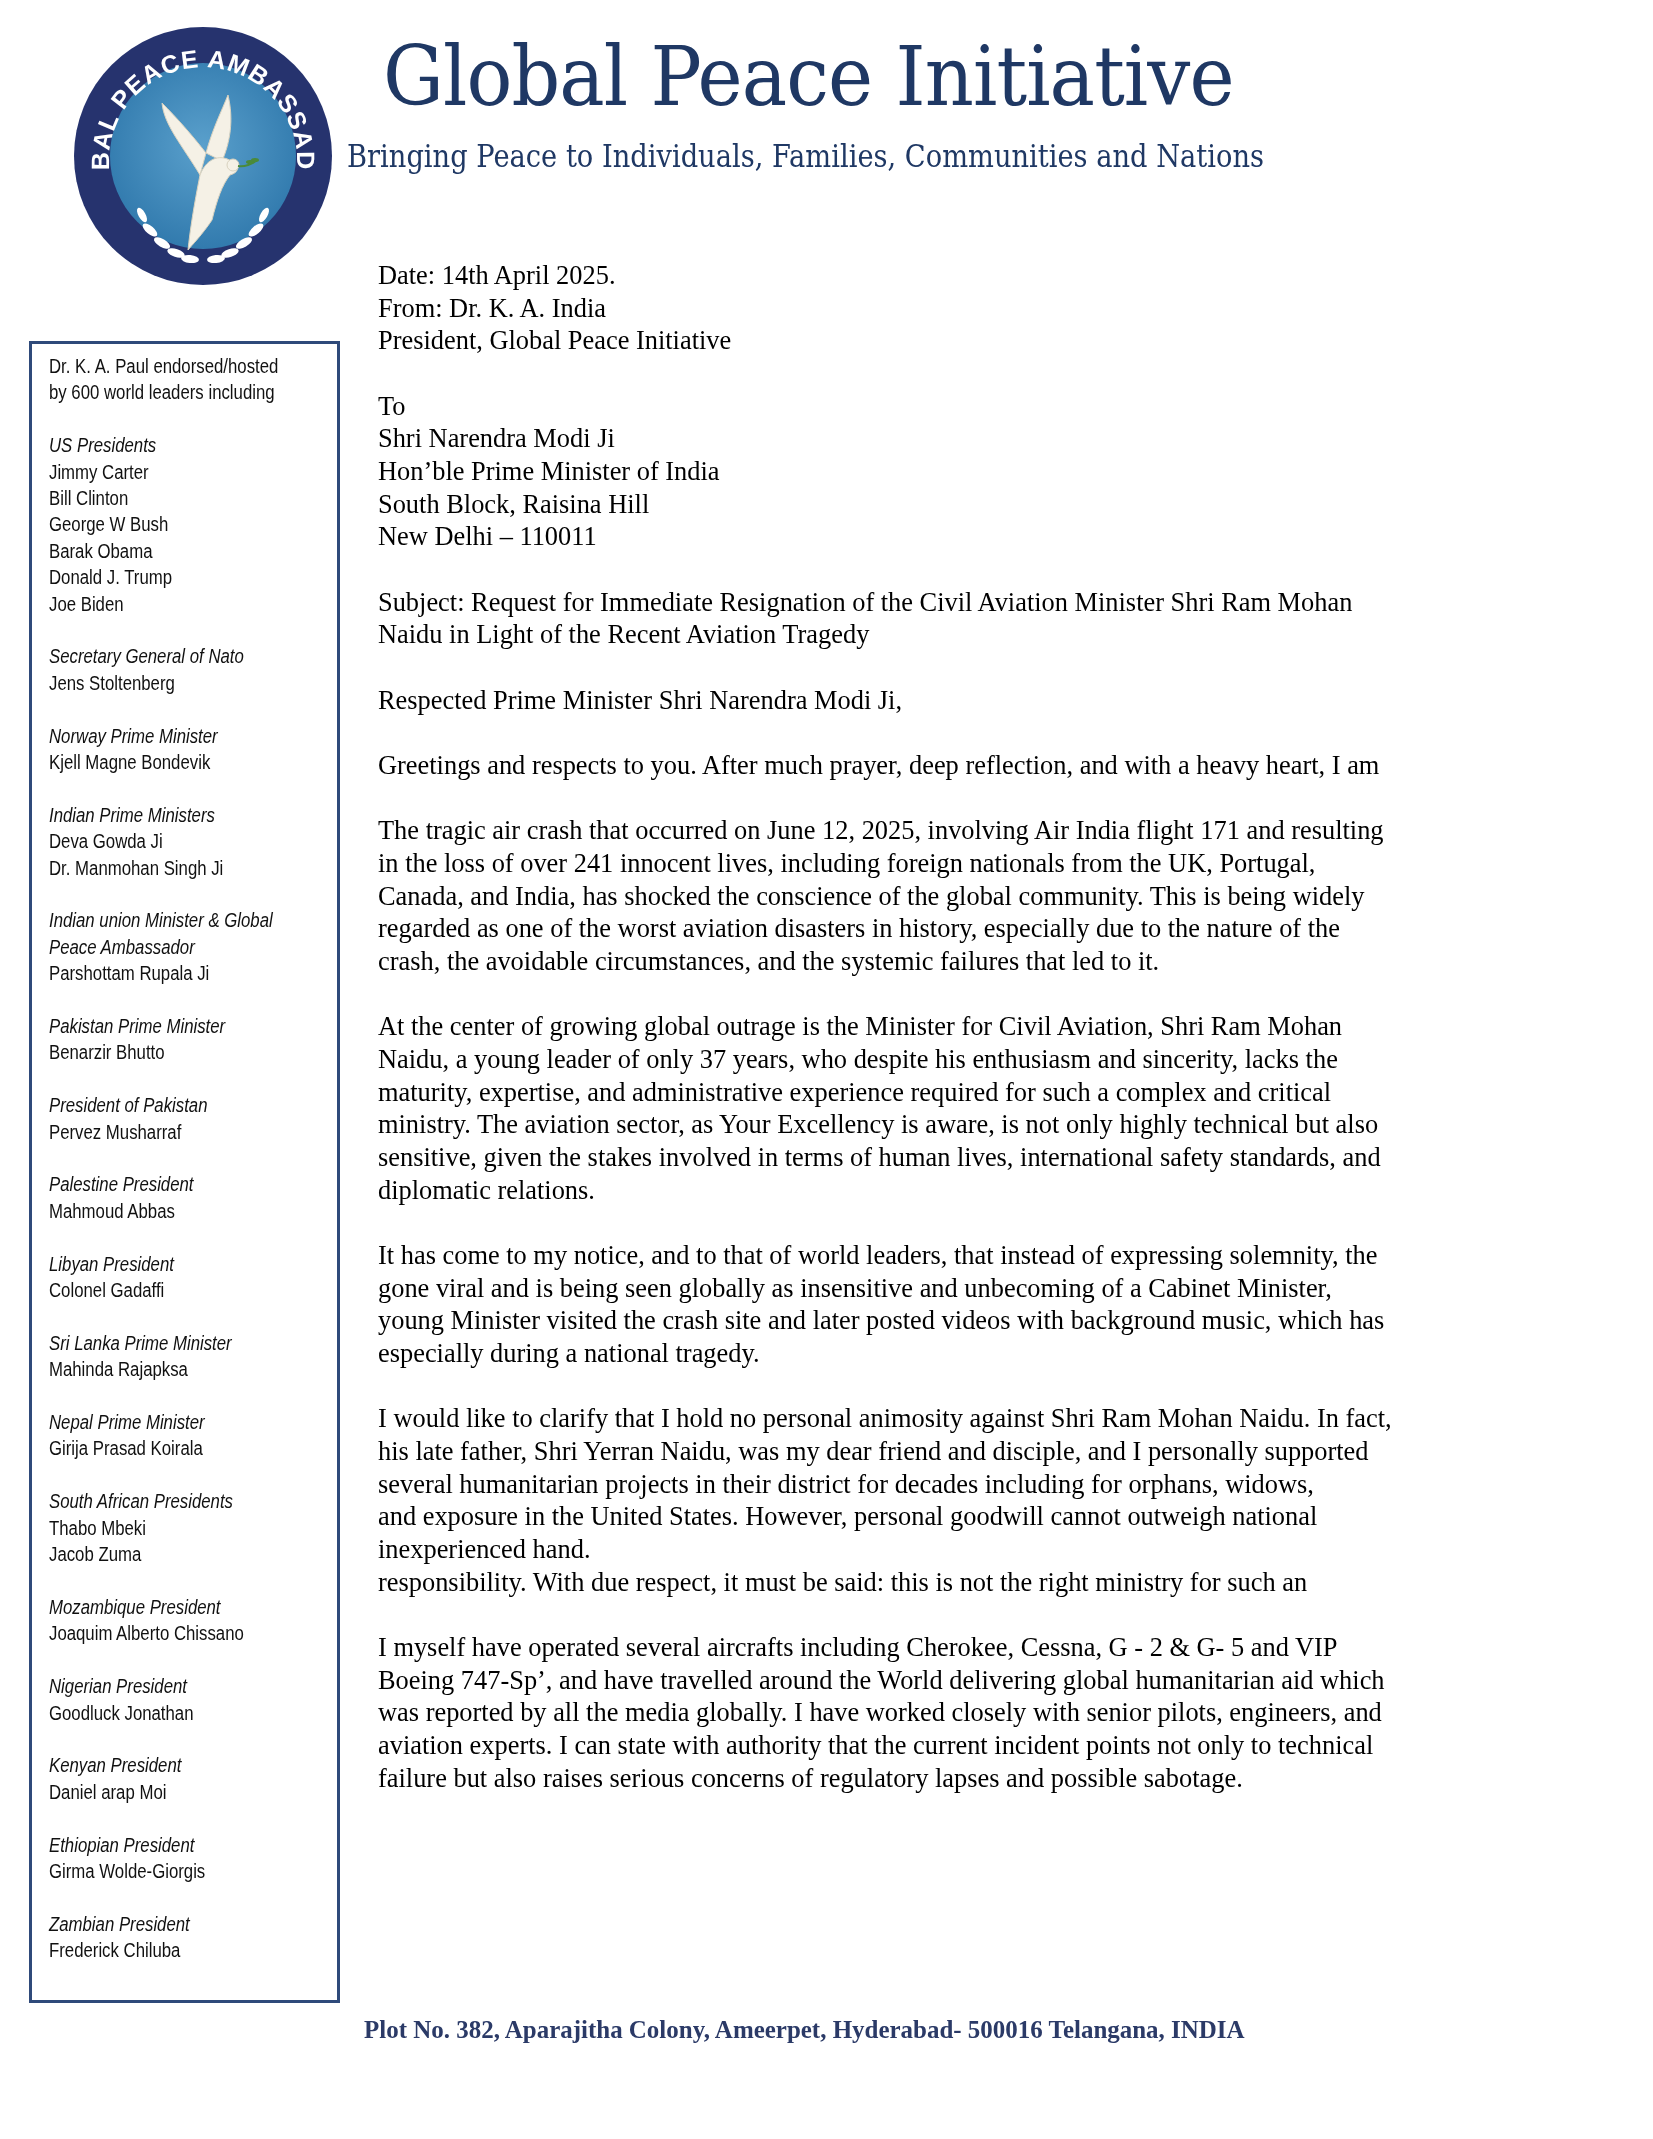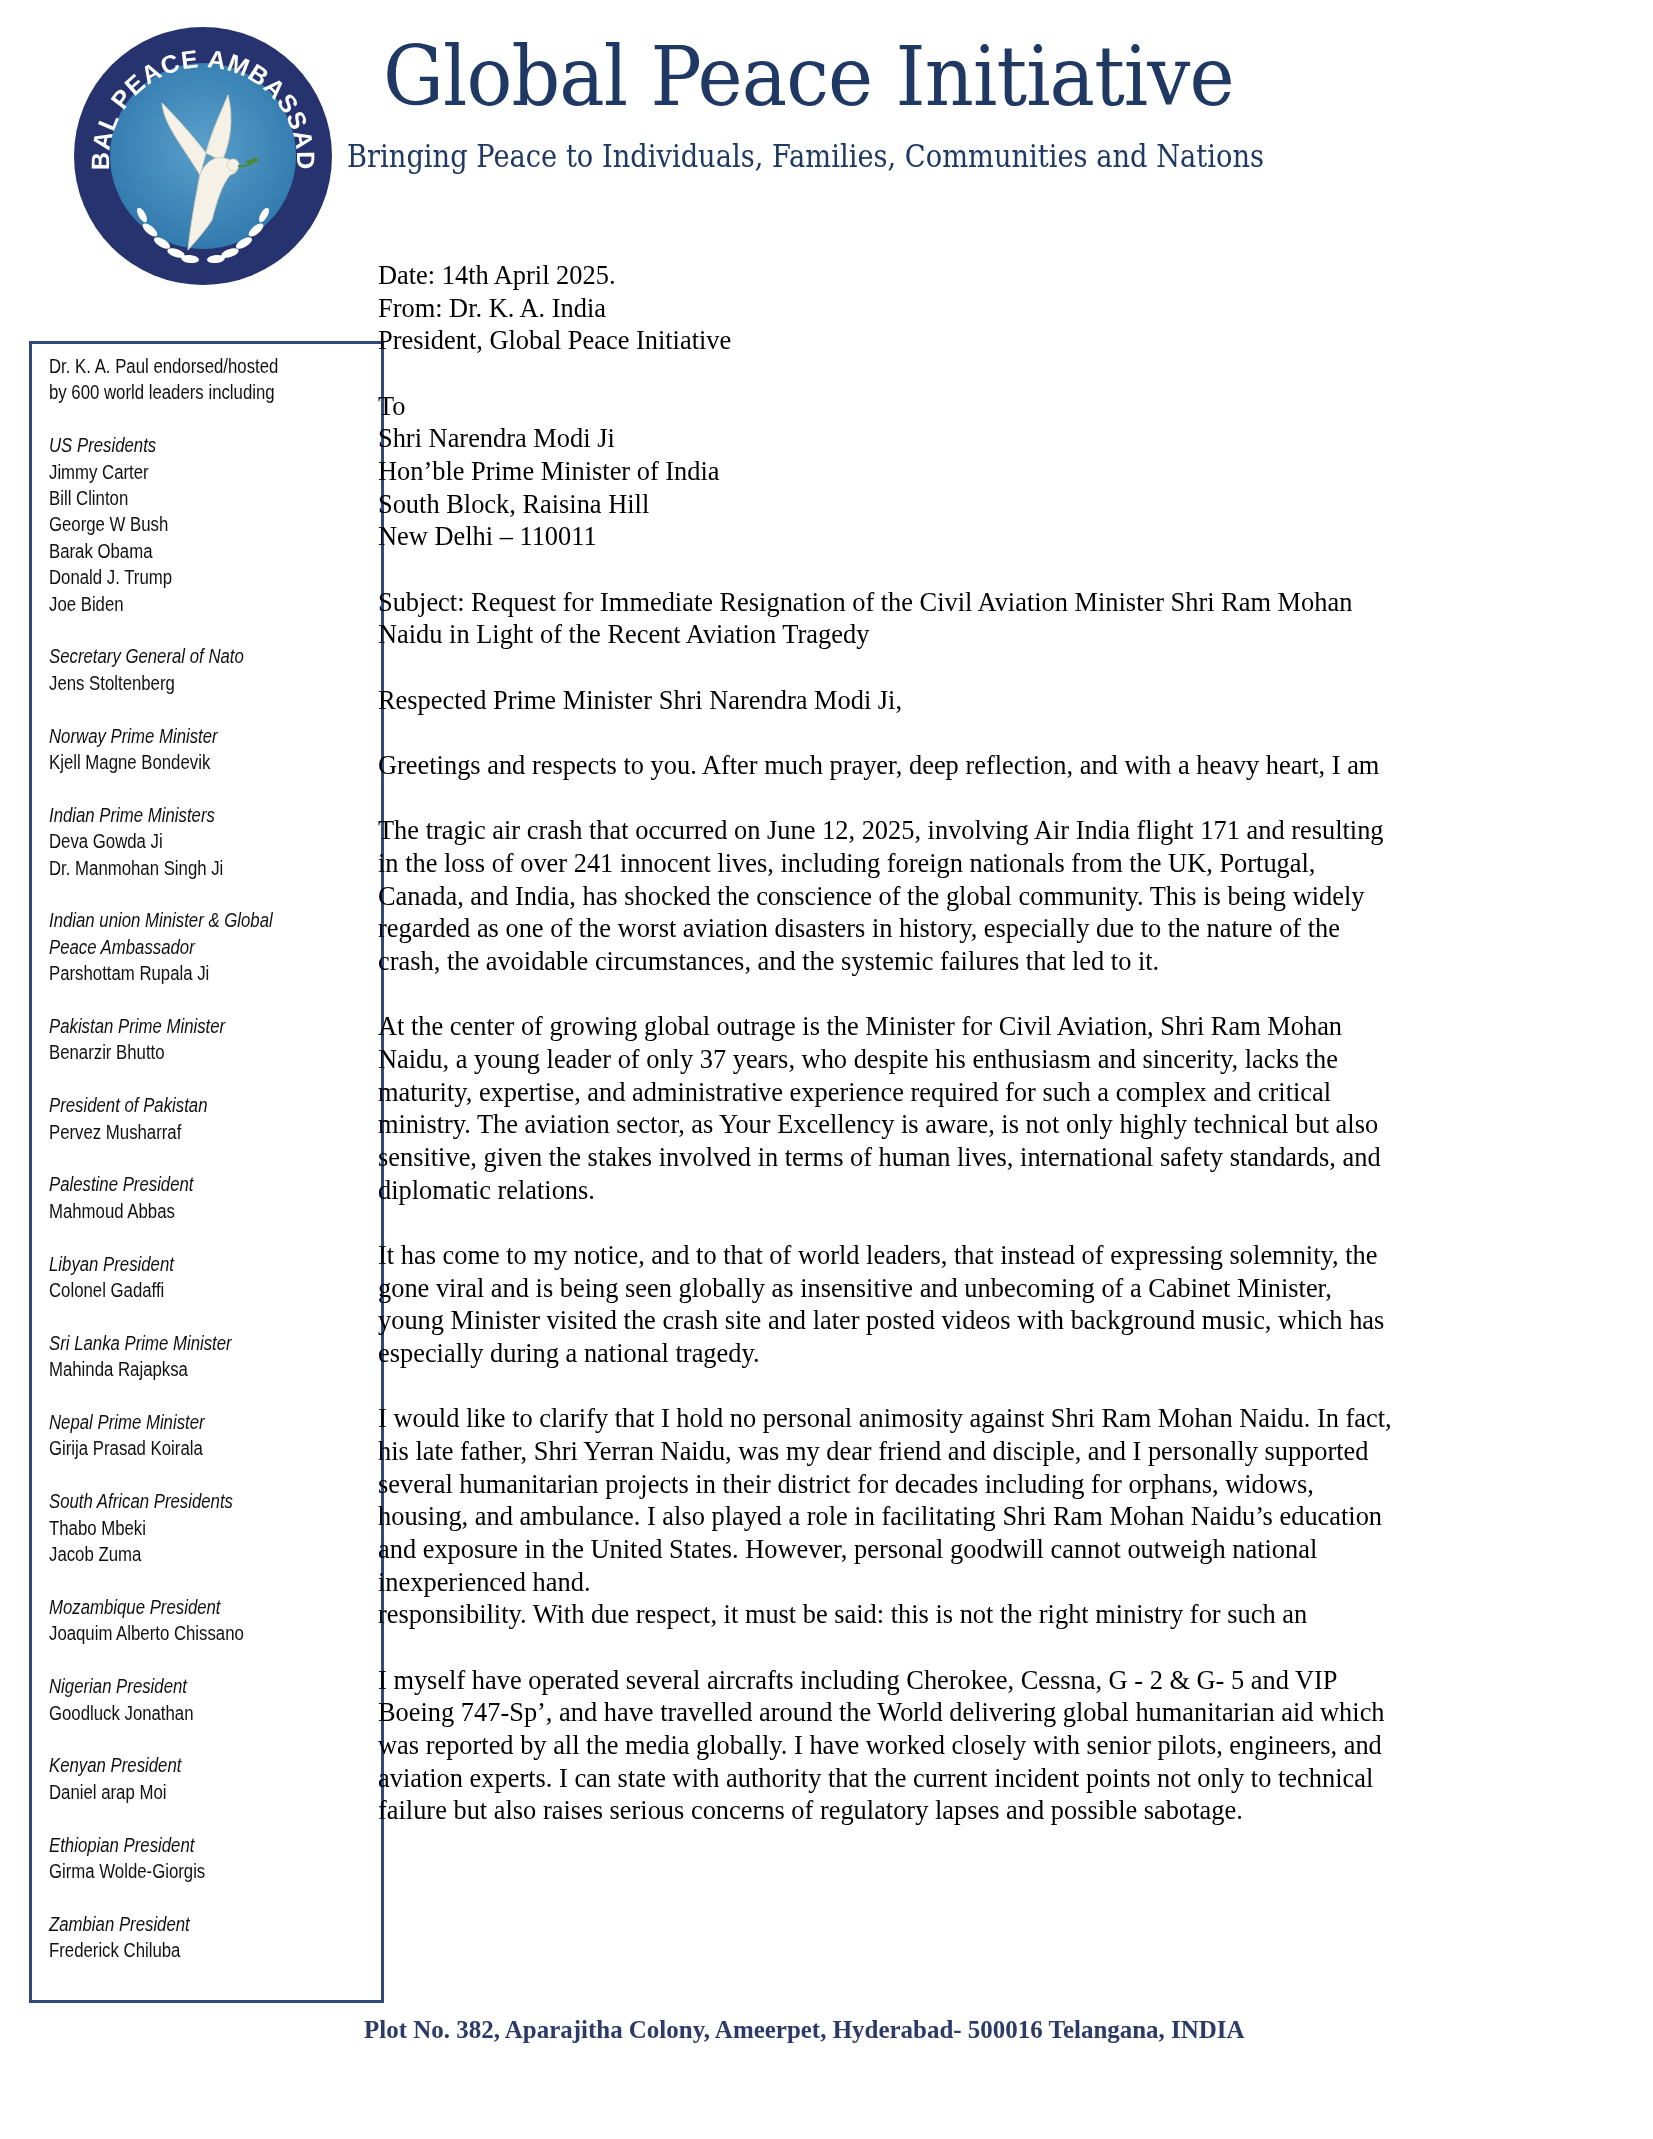--- a/index.html
+++ b/index.html
@@ -15,21 +15,21 @@
     transform:scaleX(0.93); transform-origin:left top;
   }
   .tagline {
     position:absolute; left:347px; top:134px;
     font-family:"DejaVu Serif", serif;
     font-size:31px; line-height:44px; color:#1f3864;
     white-space:nowrap; transform:scaleX(0.88); transform-origin:left top;
   }
 
   .sidebar {
-    position:absolute; left:29px; top:341px; width:355px; height:1662px;
+    position:absolute; left:29px; top:341px; width:311px; height:1662px;
     border:3px solid #2f4a7a; box-sizing:border-box;
   }
   .sidebar-inner {
     position:absolute; left:17px; top:9px; right:4px;
     font-family:"Liberation Sans", sans-serif; font-size:19.5px;
     line-height:26.4px; color:#111;
     transform:scaleX(0.86); transform-origin:left top; width:330px;
   }
   .sidebar-inner .grp { margin-bottom:26.4px; }
   .sidebar-inner .cat { font-style:italic; display:block; }
@@ -254,21 +254,20 @@
     <span class="ln">gone viral and is being seen globally as insensitive and unbecoming of a Cabinet Minister,</span>
     <span class="ln">young Minister visited the crash site and later posted videos with background music, which has</span>
     <span class="ln">especially during a national tragedy.</span>
   </div>
   <span class="blank"></span>
 
   <div>
     <span class="ln">I would like to clarify that I hold no personal animosity against Shri Ram Mohan Naidu. In fact,</span>
     <span class="ln">his late father, Shri Yerran Naidu, was my dear friend and disciple, and I personally supported</span>
     <span class="ln">several humanitarian projects in their district for decades including for orphans, widows,</span>
-    <span class="ln">housing, and ambulance. I also played a role in facilitating Shri Ram Mohan Naidu’s education</span>
     <span class="ln">and exposure in the United States. However, personal goodwill cannot outweigh national</span>
     <span class="ln">inexperienced hand.</span>
     <span class="ln">responsibility. With due respect, it must be said: this is not the right ministry for such an</span>
   </div>
   <span class="blank"></span>
 
   <div>
     <span class="ln">I myself have operated several aircrafts including Cherokee, Cessna, G - 2 &amp; G- 5 and VIP</span>
     <span class="ln">Boeing 747-Sp’, and have travelled around the World delivering global humanitarian aid which</span>
     <span class="ln">was reported by all the media globally. I have worked closely with senior pilots, engineers, and</span>

